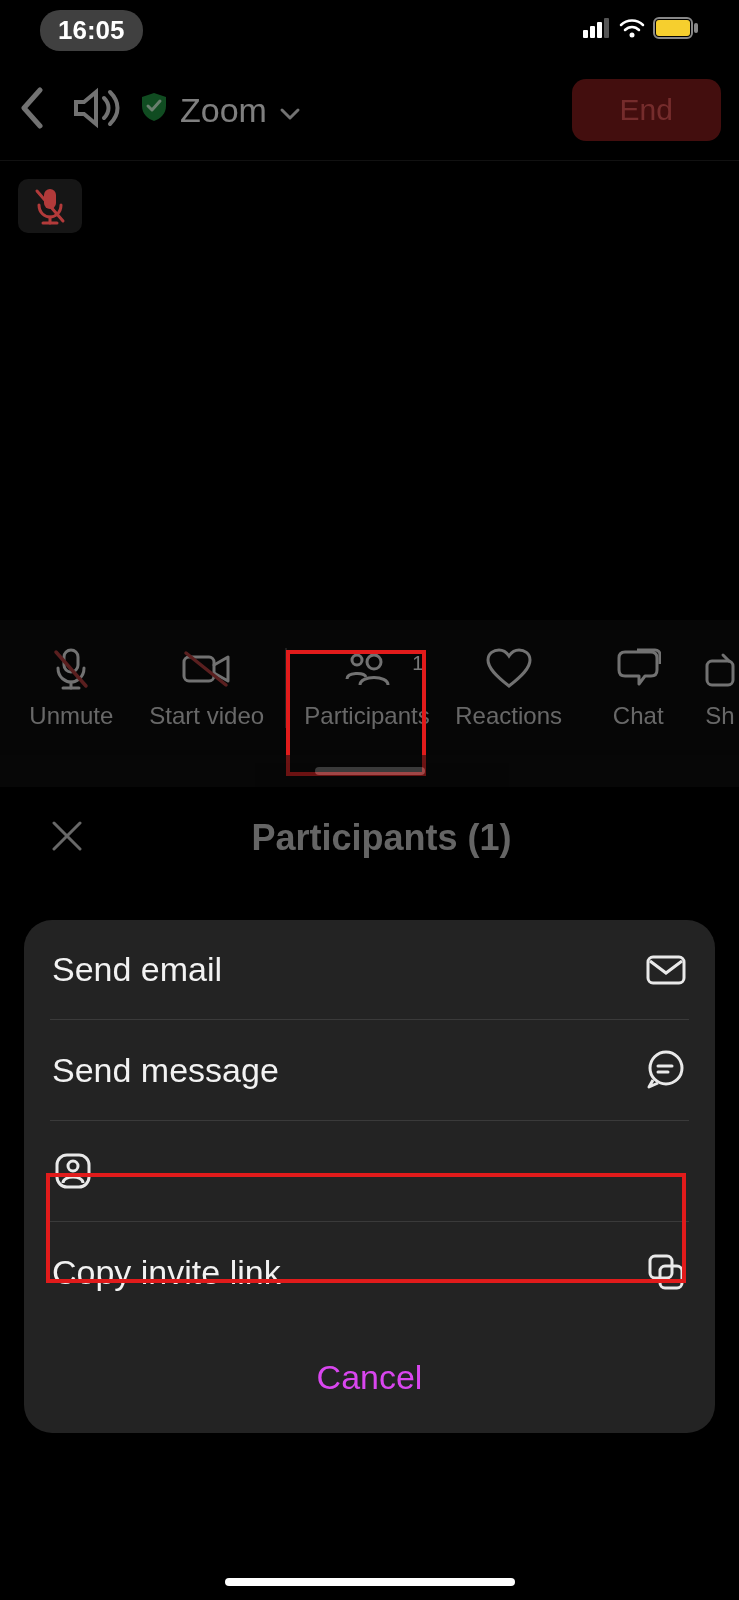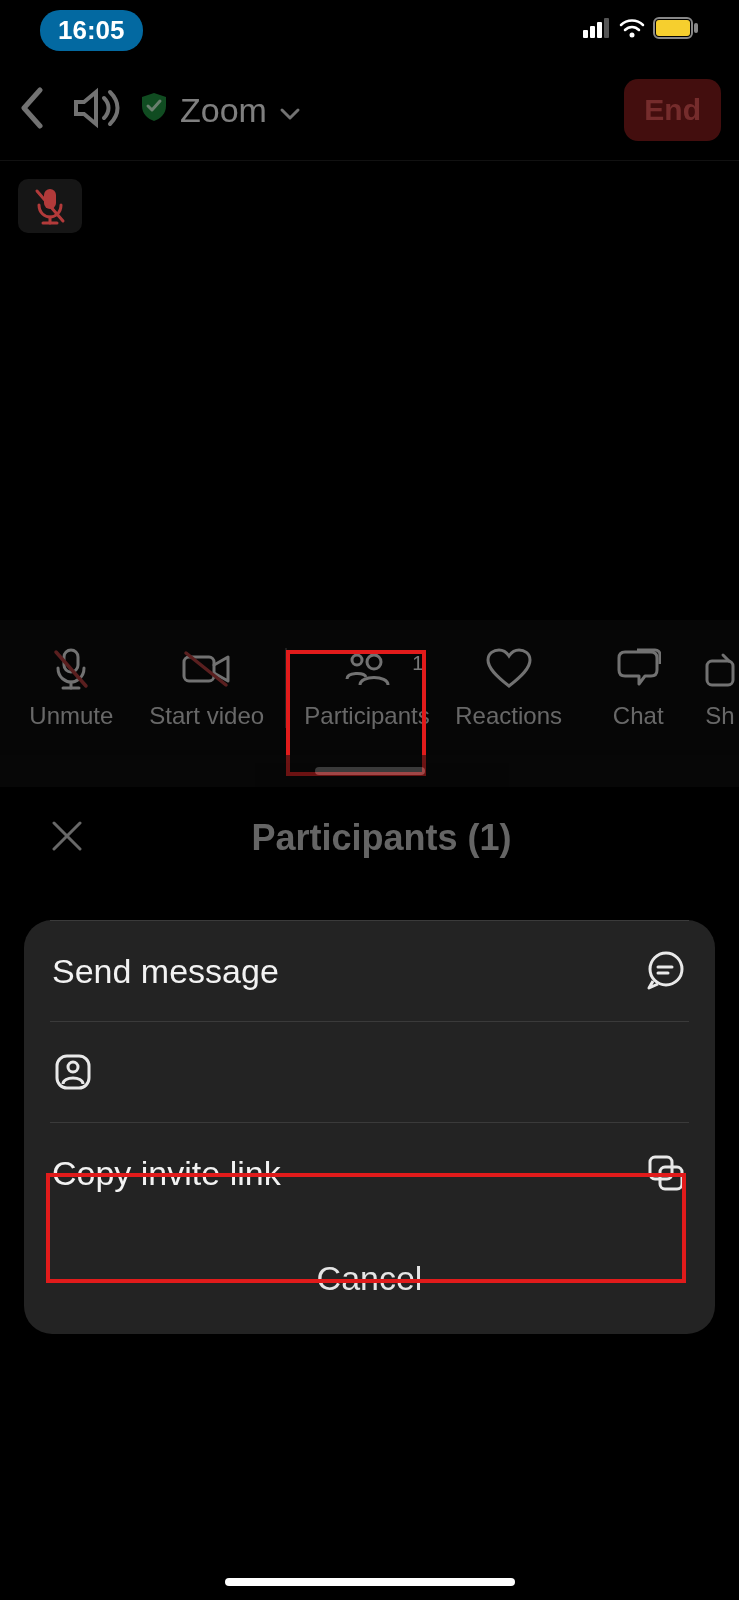--- a/index.html
+++ b/index.html
@@ -15,21 +15,21 @@
 
   
   .status-bar {
     height: 60px;
     display: flex;
     align-items: center;
     justify-content: space-between;
     padding: 0 40px 0 40px;
   }
   .time-pill {
-    background: #0369a1;
+    background: #404040;
     color: #fff;
     font-weight: 600;
     font-size: 26px;
     padding: 5px 18px;
     border-radius: 20px;
   }
   .status-right {
     display: flex;
     align-items: center;
     gap: 8px;
@@ -52,24 +52,24 @@
     justify-content:flex-start;
     gap: 12px;
     color:#e8e8e8;
     font-size: 34px;
     font-weight: 500;
   }
   .end-btn {
     background:#7a1b1b;
     color:#d65151;
     font-size: 30px;
-    font-weight: 700;
+    font-weight: 400;
     border:none;
     border-radius: 14px;
-    padding: 14px 20px;
+    padding: 14px 48px;
   }
 
   
   .video-area {
     position: relative;
     height: 460px;
     border-top: 1px solid #111;
   }
   .muted-badge {
     position:absolute;
@@ -157,21 +157,21 @@
   }
   .sheet-row .ricn { width:42px; display:flex; justify-content:center; }
   .sep { height:1px; background:#3a3a3a; margin: 0 26px; }
 
   .cancel-btn {
     width: calc(100%);
     text-align:center;
     padding: 36px 16px;
     font-size: 34px;
     font-weight: 500;
-    color:#e5e5e5;
+    color:#d946ef;
   }
 
   
   .home-ind {
     position:absolute;
     bottom: 14px;
     left: 50%;
     transform: translateX(-50%);
     width: 290px; height: 8px;
     background:#fff;
@@ -354,20 +354,29 @@
         <g stroke="#bdbdbd" stroke-width="3" stroke-linecap="round">
           <path d="M4 4 L30 30"></path>
           <path d="M30 4 L4 30"></path>
         </g>
       </svg>
   </span>
   <div class="panel-title">Participants (1)</div>
 </div>
 
 <div class="sheet">
+  <div class="sheet-row">
+    <span>Send email</span>
+    <span class="ricn">
+      <svg width="40" height="30" viewBox="0 0 40 30">
+          <rect x="2" y="2" width="36" height="26" rx="5" fill="none" stroke="#e9e9e9" stroke-width="3"></rect>
+          <path d="M4 6 L20 18 L36 6" fill="none" stroke="#e9e9e9" stroke-width="3"></path>
+        </svg>
+    </span>
+  </div>
   <div class="sep"></div>
 
   <div class="sheet-row">
     <span>Send message</span>
     <span class="ricn">
       <svg width="40" height="40" viewBox="0 0 40 40">
           <circle cx="20" cy="18" r="16" fill="none" stroke="#e9e9e9" stroke-width="3"></circle>
           <path d="M7 30 L3 37 L12 33" fill="none" stroke="#e9e9e9" stroke-width="3" stroke-linejoin="round"></path>
           <path d="M12 16 H26 M12 22 H22" stroke="#e9e9e9" stroke-width="3" stroke-linecap="round"></path>
         </svg>

